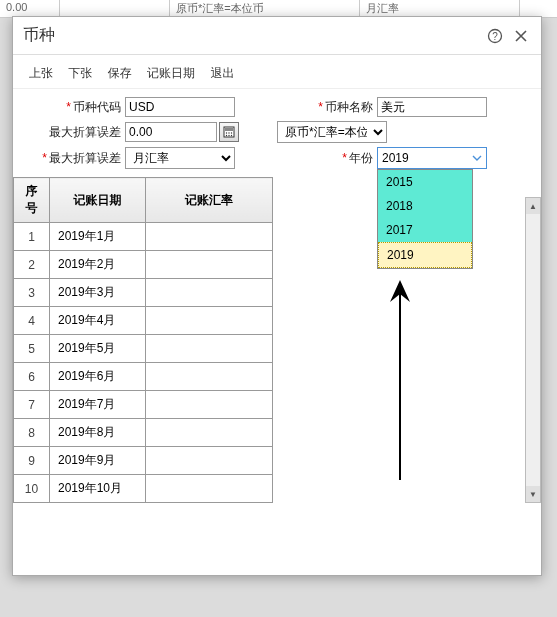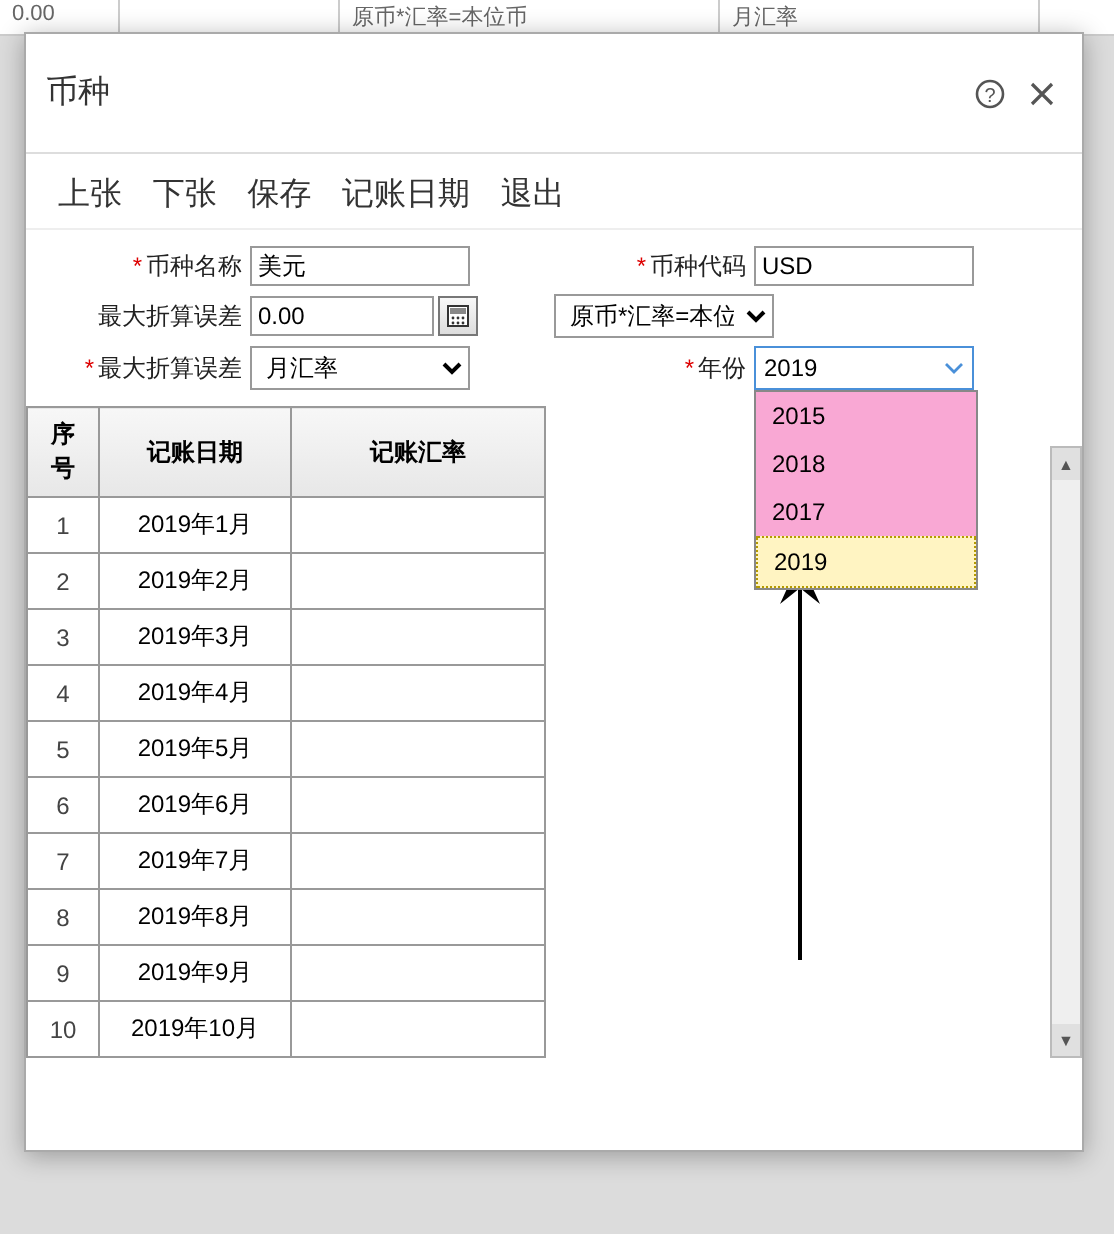--- a/index.html
+++ b/index.html
@@ -32,21 +32,21 @@
   top: 16px; left: 12px;
   width: 530px;
   height: 560px;
   background: #fff;
   border: 1px solid #aaa;
   box-shadow: 0 2px 12px rgba(0,0,0,.3);
 }
 .titlebar {
   display: flex;
   align-items: center;
-  padding: 19px 10px;
+  padding: 8px 10px;
   border-bottom: 1px solid #ddd;
 }
 .titlebar .title {
   flex: 1;
   font-size: 16px;
   color: #333;
 }
 .titlebar .icon {
   width: 20px; height: 20px;
   display: flex;
@@ -57,21 +57,21 @@
   margin-left: 6px;
 }
 .toolbar {
   padding: 10px 16px 6px;
   border-bottom: 1px solid #eee;
 }
 .toolbar a {
   color: #333;
   text-decoration: none;
   margin-right: 12px;
-  font-size: 16px;
+  font-size: 12px;
   cursor: pointer;
 }
 .form {
   padding: 8px 12px 4px;
 }
 .row {
   display: flex;
   margin-bottom: 4px;
 }
 .field {
@@ -125,23 +125,23 @@
   background: #fff;
   cursor: pointer;
 }
 .year-select .sel .chev {
   margin-left: auto;
   color: #4a90d9;
 }
 .year-dropdown {
   position: absolute;
   top: 22px; left: 0;
-  width: 112px;
+  width: 96px;
   border: 1px solid #888;
-  background: #f9a8d4;
+  background: #5eead4;
   z-index: 50;
 }
 .year-dropdown div {
   padding: 5px 8px;
   cursor: pointer;
 }
 .year-dropdown .sel-opt {
   background: #fff4c2;
   border: 1px dotted #b49a00;
 }
@@ -152,21 +152,21 @@
 .grid {
   border: 1px solid #999;
   border-collapse: collapse;
   width: 260px;
 }
 .grid th, .grid td {
   border: 1px solid #999;
   padding: 5px 8px;
   font-size: 12px;
   background: #fff;
-  text-align: center;
+  text-align: left;
 }
 .grid th {
   background: linear-gradient(#f7f7f7,#e7e7e7);
   font-weight: bold;
   text-align: center;
 }
 .grid td.idx {
   text-align: center;
   width: 36px;
   color: #444;
@@ -233,29 +233,29 @@
     <a>上张</a>
     <a>下张</a>
     <a>保存</a>
     <a>记账日期</a>
     <a>退出</a>
   </div>
 
   <div class="form">
     <div class="row">
       <div class="field">
+        <div class="label"><span class="req">*</span><span>币种代码</span></div>
+        <div class="inputwrap">
+            <input type="text" value="USD" style="">
+          </div>
+      </div>
+      <div class="field">
         <div class="label"><span class="req">*</span><span>币种名称</span></div>
         <div class="inputwrap">
             <input type="text" value="美元" style="">
-          </div>
-      </div>
-      <div class="field">
-        <div class="label"><span class="req">*</span><span>币种代码</span></div>
-        <div class="inputwrap">
-            <input type="text" value="USD" style="">
           </div>
       </div>
     </div>
     <div class="row">
       <div class="field">
         <div class="label">最大折算误差</div>
         <div class="inputwrap">
           <input type="text" style="width: 92px;" value="0.00">
           <div class="calc-btn">
             <svg width="12" height="12" viewBox="0 0 12 12">

